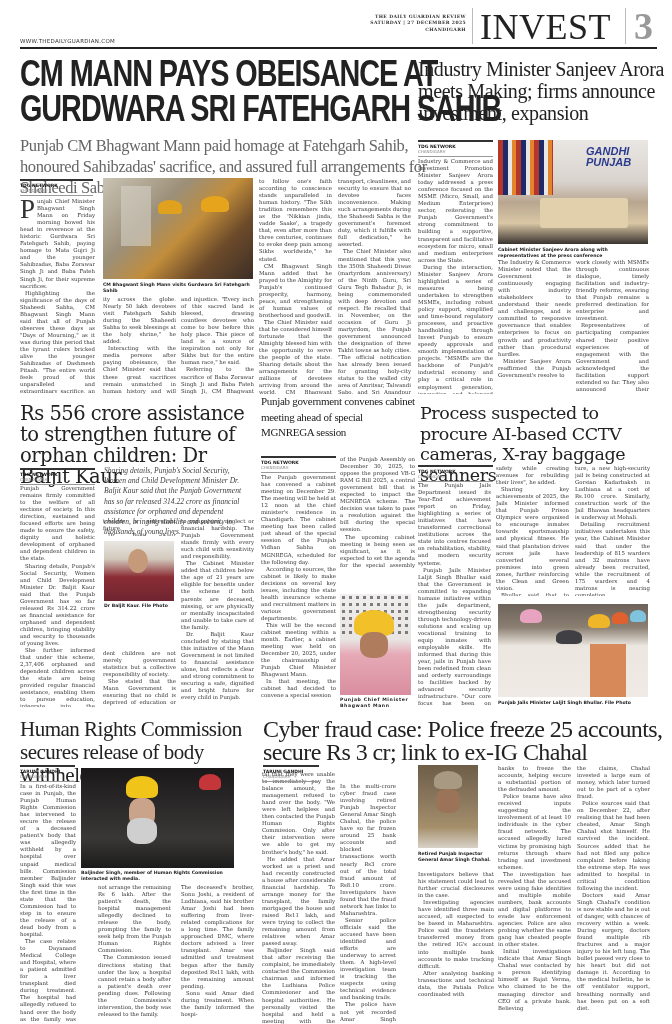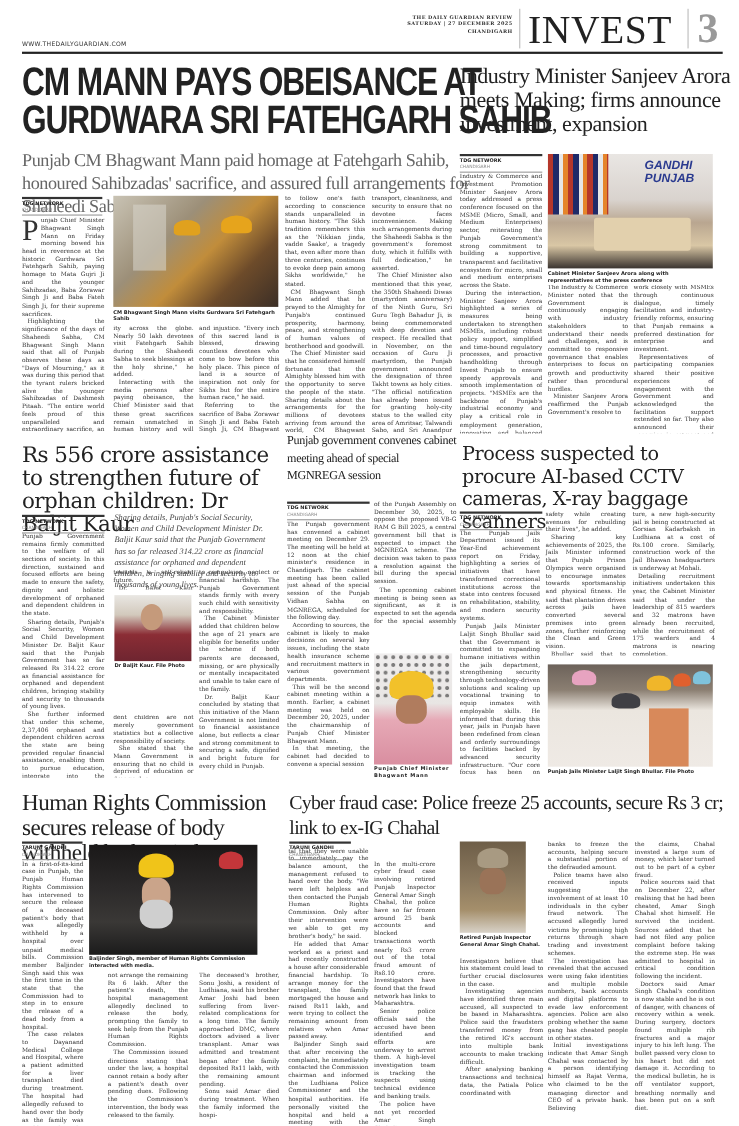--- a/index.html
+++ b/index.html
@@ -207,21 +207,21 @@
 <div class="abs body" style="left:181px;top:884px;width:73px;height:140px">
   <p style="text-indent:0">The deceased's brother, Sonu Joshi, a resident of Ludhiana, said his brother Amar Joshi had been suffering from liver-related complications for a long time. The family approached DMC, where doctors advised a liver transplant. Amar was admitted and treatment began after the family deposited Rs11 lakh, with the remaining amount pending.</p>
   <p>Sonu said Amar died during treatment. When the family informed the hospi-</p>
 </div>
 <div class="abs body" style="left:262px;top:771px;width:73px;height:253px">
   <p style="text-indent:0">tal that they were unable to immediately pay the balance amount, the management refused to hand over the body. "We were left helpless and then contacted the Punjab Human Rights Commission. Only after their intervention were we able to get my brother's body," he said.</p>
   <p>He added that Amar worked as a priest and had recently constructed a house after considerable financial hardship. To arrange money for the transplant, the family mortgaged the house and raised Rs11 lakh, and were trying to collect the remaining amount from relatives when Amar passed away.</p>
   <p>Baljinder Singh said that after receiving the complaint, he immediately contacted the Commission chairman and informed the Ludhiana Police Commissioner and the hospital authorities. He personally visited the hospital and held a meeting with the management.</p>
 </div>
 
-<div class="abs hl-serif" style="left:263px;top:718px;width:410px;font-size:18px;line-height:23px;letter-spacing:-.6px">Cyber fraud case: Police freeze 25 accounts, secure Rs 3 cr; link to ex-IG Chahal</div>
+<div class="abs hl-serif" style="left:263px;top:718px;width:410px;font-size:24px;line-height:23px;letter-spacing:-.6px">Cyber fraud case: Police freeze 25 accounts, secure Rs 3 cr; link to ex-IG Chahal</div>
 <div class="abs byline" style="left:263px;top:765px;width:56px">
   <span class="n">TARUNI GANDHI</span>
   <span class="c">CHANDIGARH</span>
 </div>
 <div class="abs body" style="left:340px;top:783px;width:56px;height:240px">
   <p style="text-indent:0">In the multi-crore cyber fraud case involving retired Punjab Inspector General Amar Singh Chahal, the police have so far frozen around 25 bank accounts and blocked transactions worth nearly Rs3 crore out of the total fraud amount of Rs8.10 crore. Investigators have found that the fraud network has links to Maharashtra.</p>
   <p>Senior police officials said the accused have been identified and efforts are underway to arrest them. A high-level investigation team is tracking the suspects using technical evidence and banking trails.</p>
   <p>The police have not yet recorded Amar Singh Chahal's statement. Officials said his statement may be recorded at the hospital on Sunday, subject to medical clearance.</p>
 </div>
 <div class="abs photo" style="left:418px;top:765px;width:60px;height:83px;background:linear-gradient(180deg,#6e5e48 0%,#8c7a5f 45%,#a58f6b 75%,#d8d2c8 100%)">

